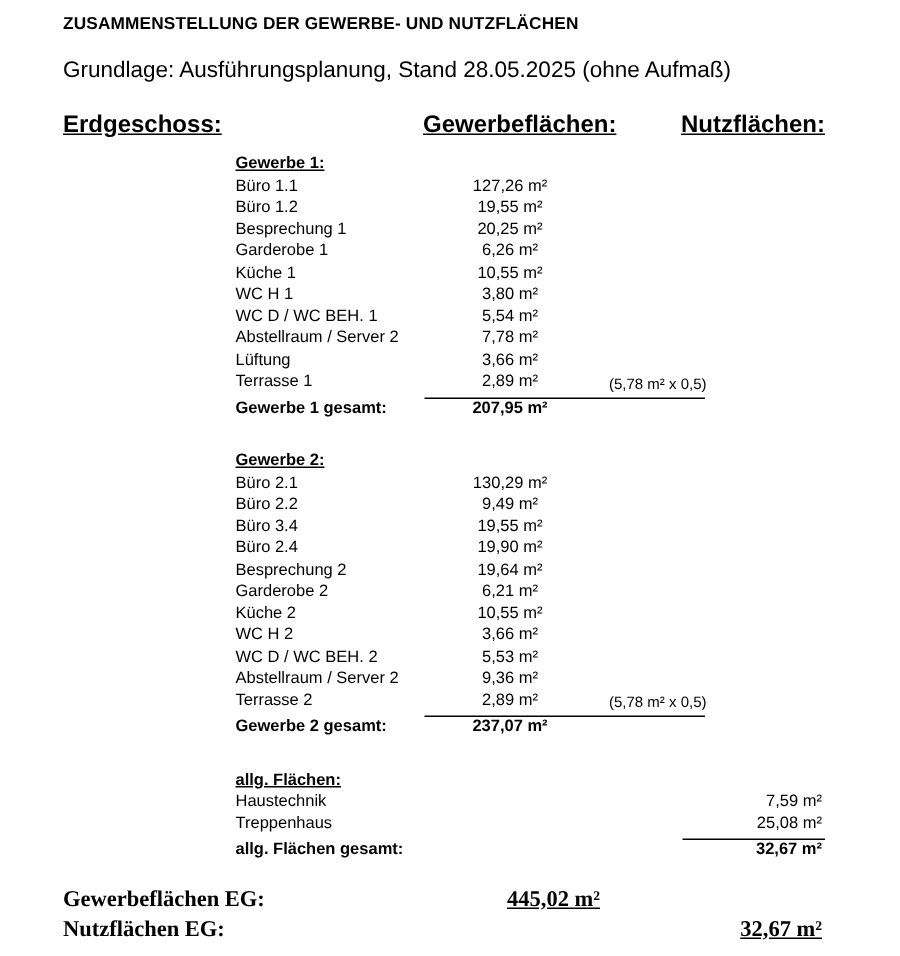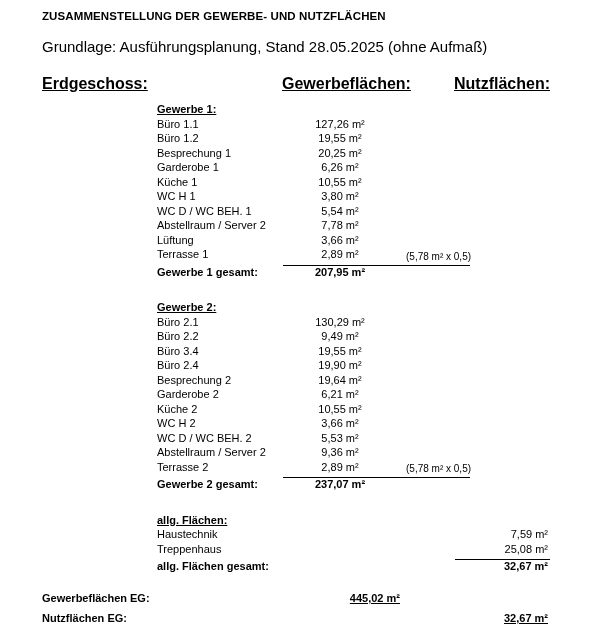--- a/index.html
+++ b/index.html
@@ -35,21 +35,21 @@
   .row .val-n { position:absolute; left:386px; width:120px; text-align:right; white-space:nowrap; }
 
   .heading { font-weight:bold; text-decoration:underline; }
 
   .row.total { margin-top:3px; }
   .row.total .label, .row.total .val-g, .row.total .val-n { font-weight:bold; }
   .rule-g { position:absolute; left:241px; top:-1px; width:187px; border-top:1px solid #000; }
   .rule-n { position:absolute; left:413px; top:-1px; width:95px;  border-top:1px solid #000; }
 
   .footer-rows { margin-top:17px; }
-  .frow { position:relative; height:14px; font-size:11px; font-weight:bold; }
+  .frow { position:relative; height:14px; font-size:15px; font-weight:bold;font-family:Liberation Serif, serif; }
   .frow + .frow { margin-top:6px; }
   .frow .flabel { position:absolute; left:0; white-space:nowrap; }
   .frow .val-g { position:absolute; left:238px; width:120px; text-align:right; text-decoration:underline; white-space:nowrap; }
   .frow .val-n { position:absolute; left:386px; width:120px; text-align:right; text-decoration:underline; white-space:nowrap; }
 </style>
 </head>
 <body>
 
 <div class="page">
 

